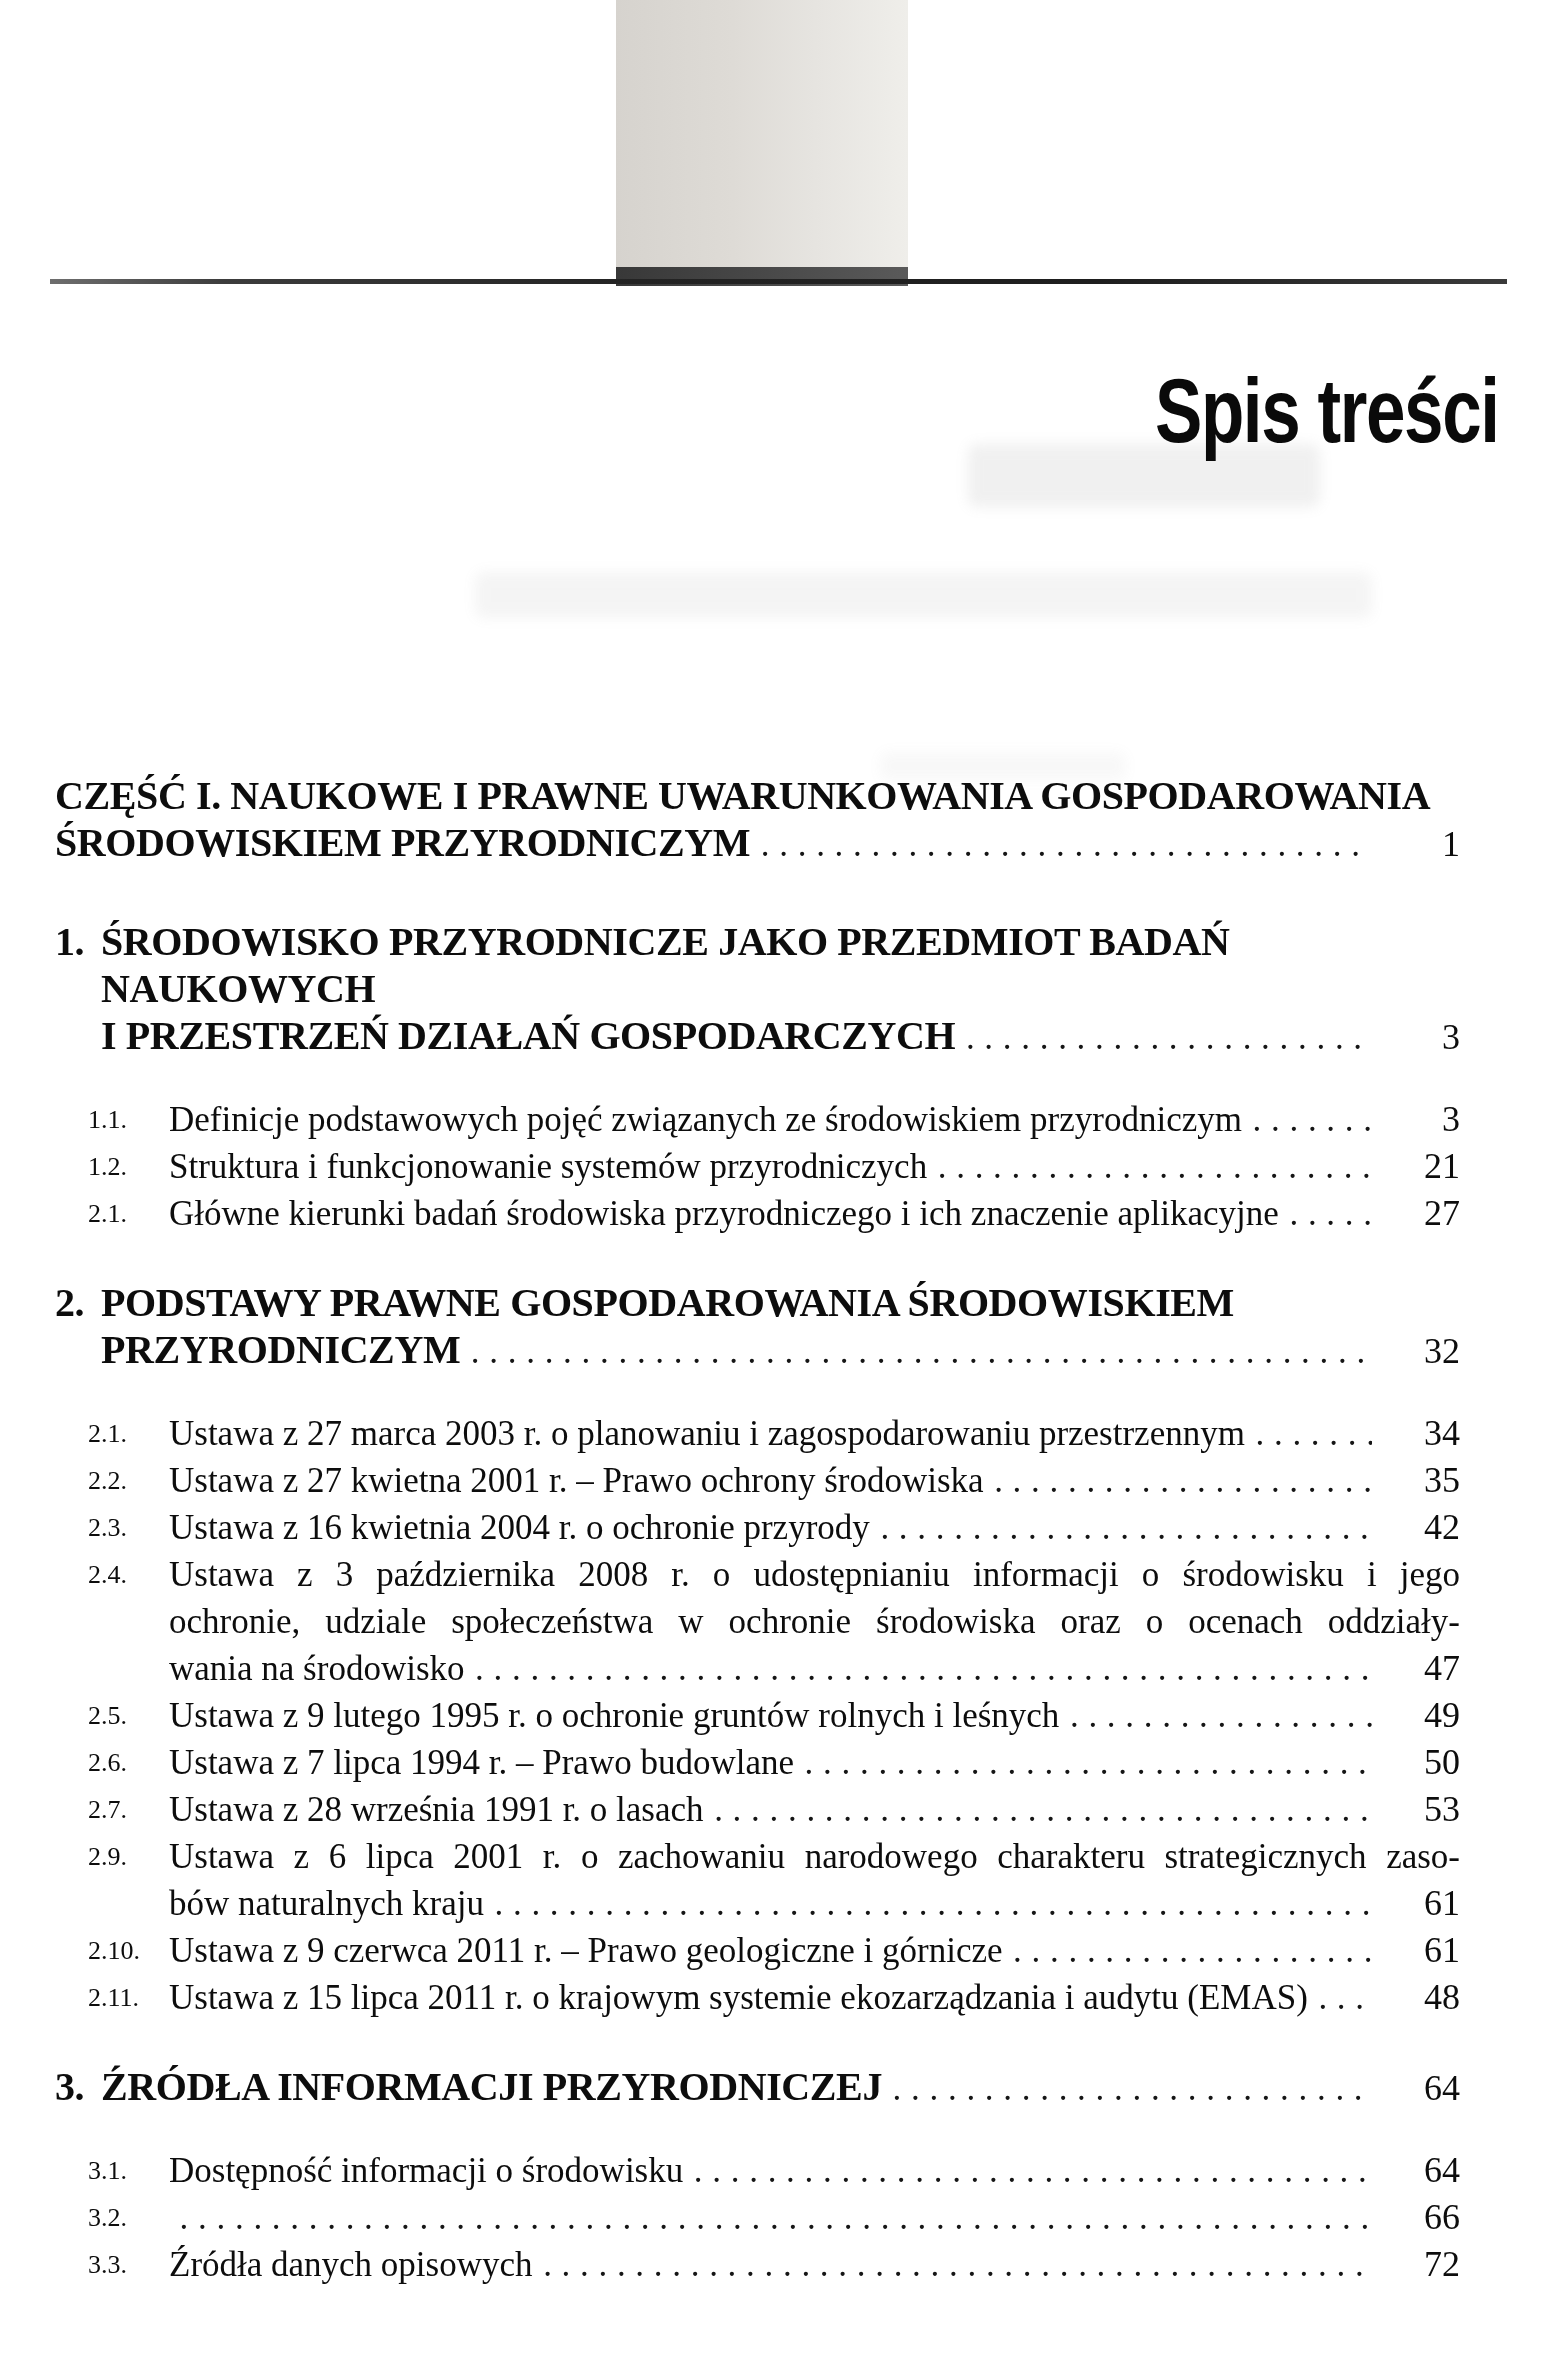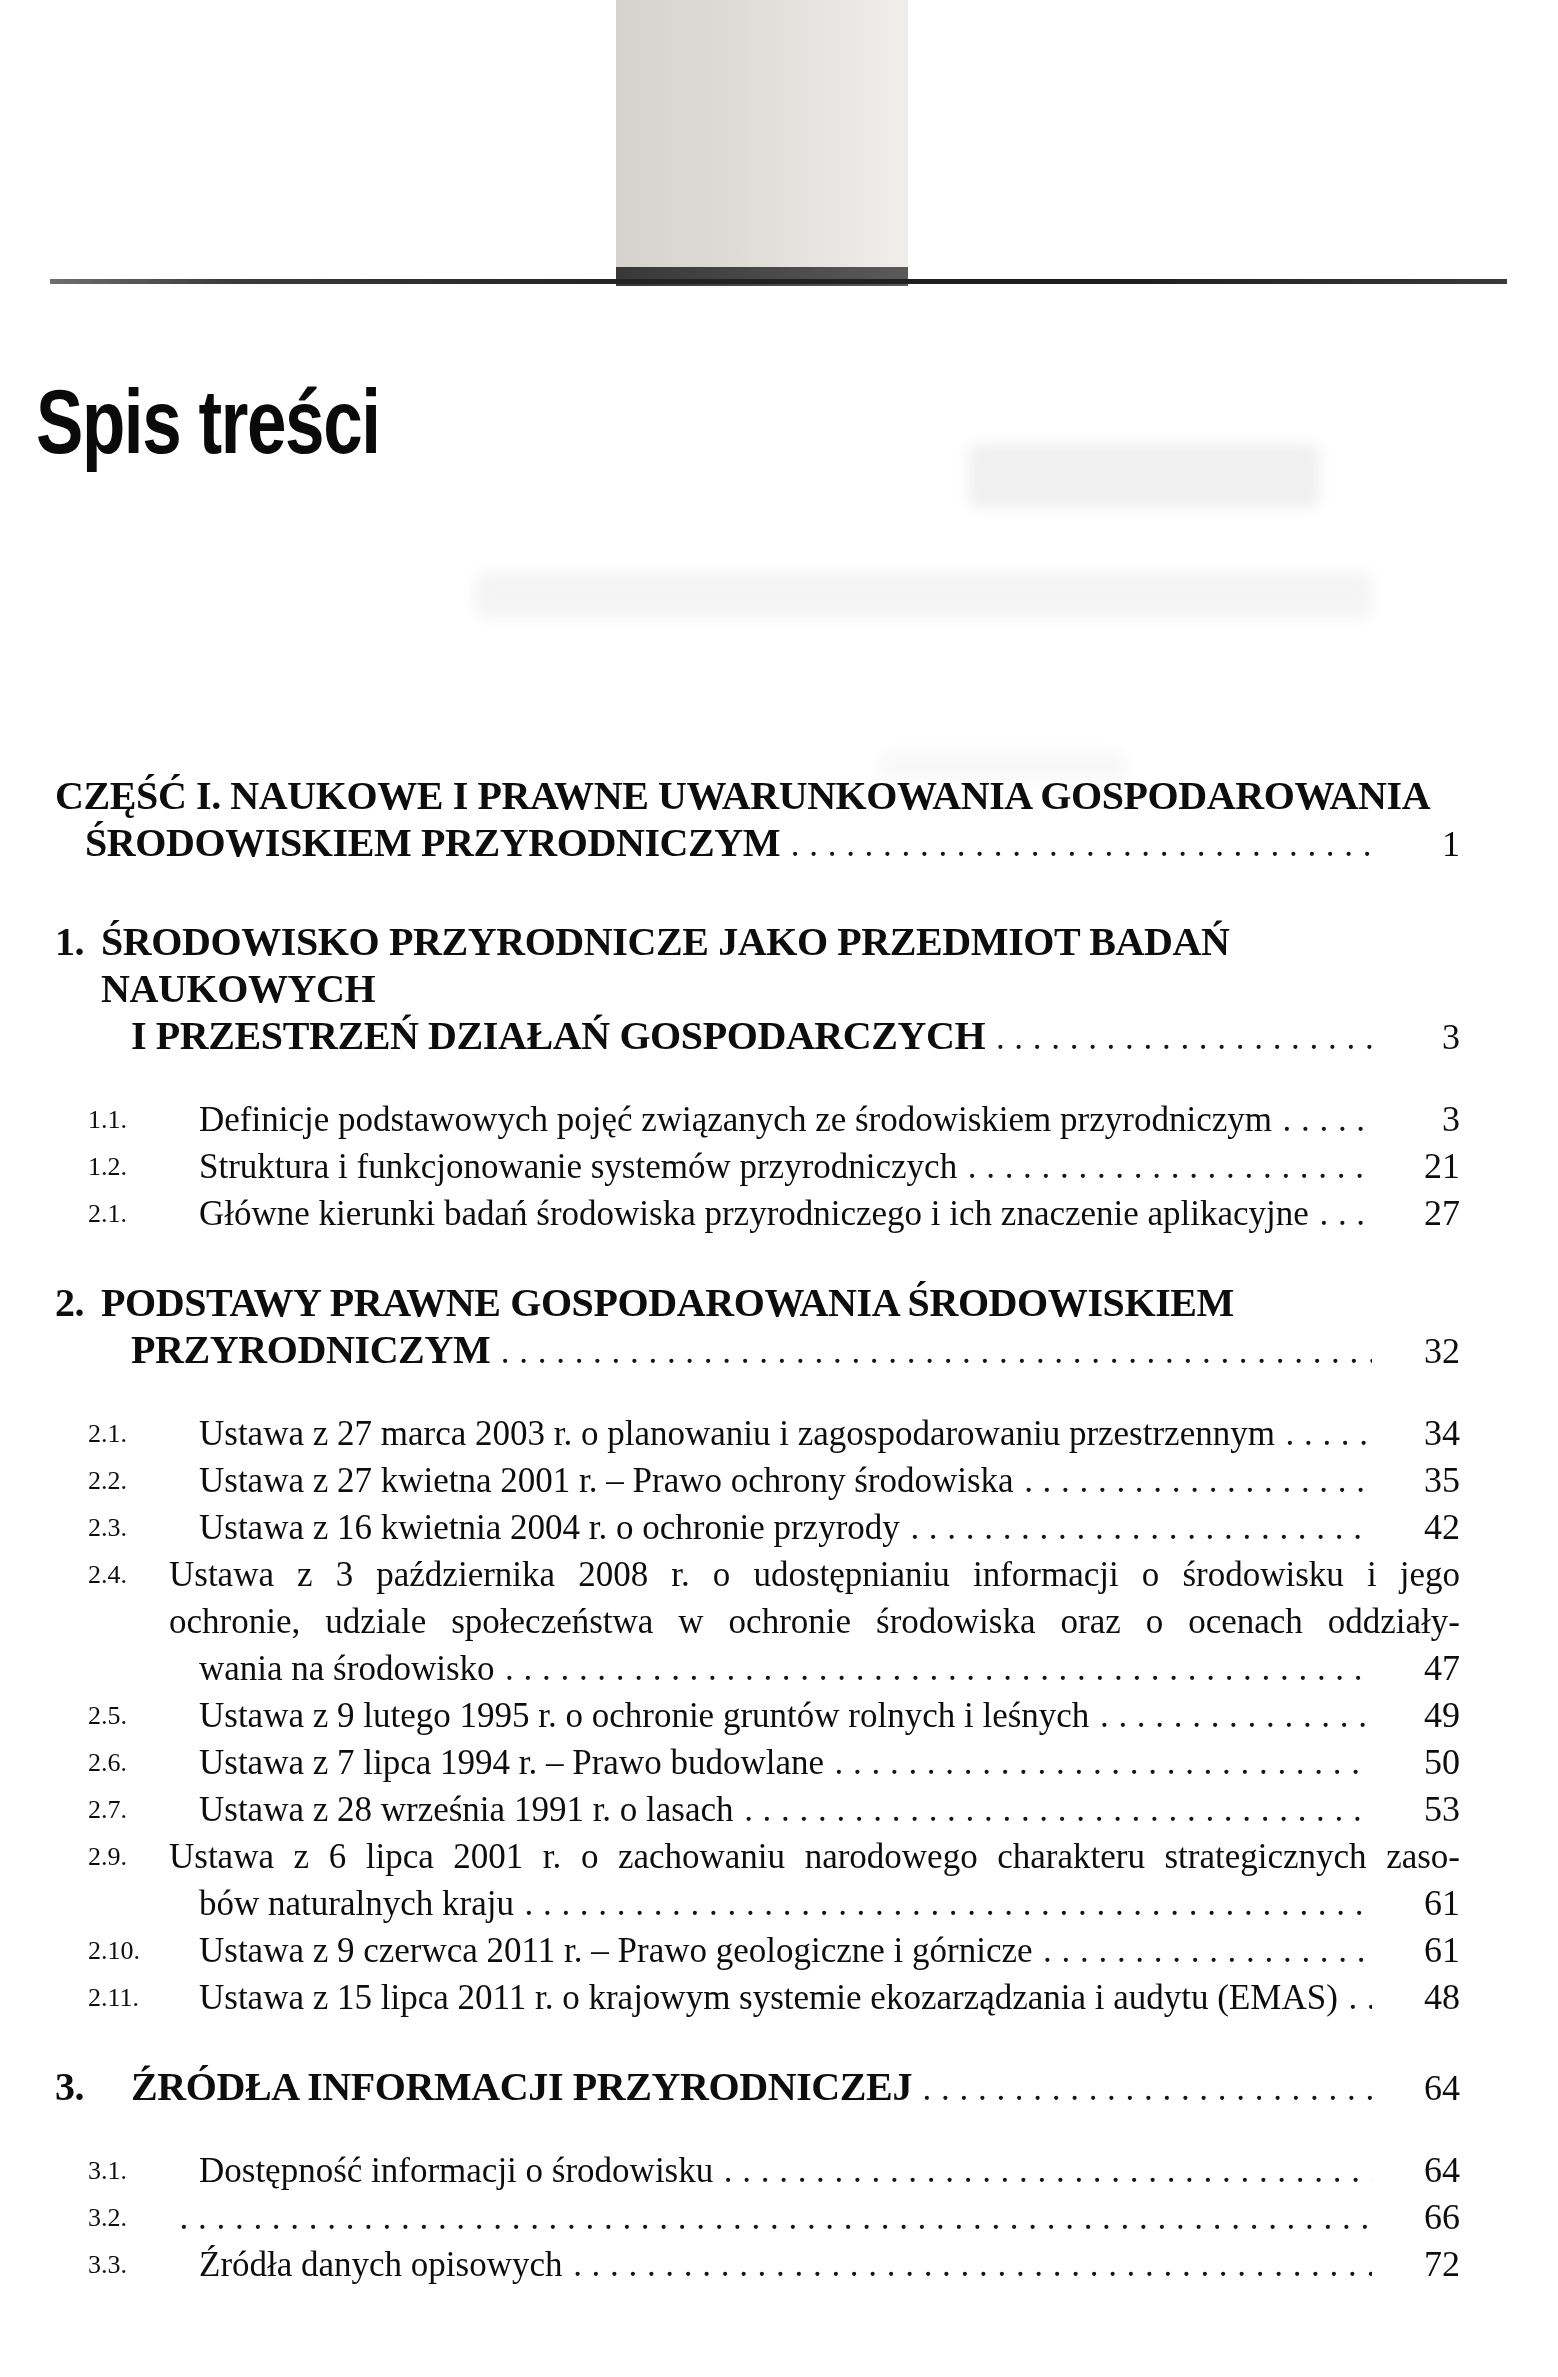--- a/index.html
+++ b/index.html
@@ -27,21 +27,21 @@
   }
   .ghost {
     position: absolute; background: #8f8f8f; opacity: 0.13;
     filter: blur(6.2px); border-radius: 8.8px;
   }
   .ghost.g1 { left: 968px; top: 444px; width: 352px; height: 63px; }
   .ghost.g2 { left: 475px; top: 572px; width: 897px; height: 46px; opacity: 0.09; }
   .ghost.g3 { left: 880px; top: 752px; width: 246px; height: 28px; opacity: 0.06; }
 
   
-  .title-wrap { position: absolute; left: 0; top: 370px; width: 100%; text-align: left; }
+  .title-wrap { position: absolute; left: 0; top: 359px; width: 100%; text-align: right; }
   .title {
     display: inline-block;
     font-family: "Liberation Sans", sans-serif;
     font-weight: bold; font-size: 91px; letter-spacing: -1.8px;
     transform: scaleX(0.78) translateX(-16px); transform-origin: center;
     color: #0a0a0a; white-space: nowrap;
   }
 
   
   .toc { position: absolute; left: 55px; top: 772px; width: 1405px; }
@@ -52,21 +52,21 @@
 
   .num  { flex: 0 0 81px; font-size: 26px; line-height: 47px; }
   .chapter .num { flex: 0 0 46px; font-weight: bold; font-size: 40px; letter-spacing: -0.4px; }
 
   .body { flex: 1 1 auto; min-width: 0; }
 
   .hd-line { font-weight: bold; font-size: 40px; line-height: 47px; letter-spacing: -0.4px; }
   .ln      { font-size: 35px; line-height: 47px; font-family: Liberation Serif, serif; }
 
   .last { display: flex; align-items: baseline; }
-  .txt  { white-space: nowrap; flex: 0 0 auto; margin-left: 30px; }
+  .txt  { white-space: nowrap; flex: 0 0 auto; }
 
   .leader { flex: 1 1 0; min-width: 0; overflow: hidden; white-space: nowrap; margin-left: 10.6px; }
   .leader::after {
     content: "..............................................................................................................................";
     letter-spacing: 9.7px; font-size: 35px; font-weight: normal; color: #151515;
   }
 
   .pg { flex: 0 0 auto; min-width: 88px; text-align: right;
         font-weight: normal; font-size: 36px; letter-spacing: 0; }
 

